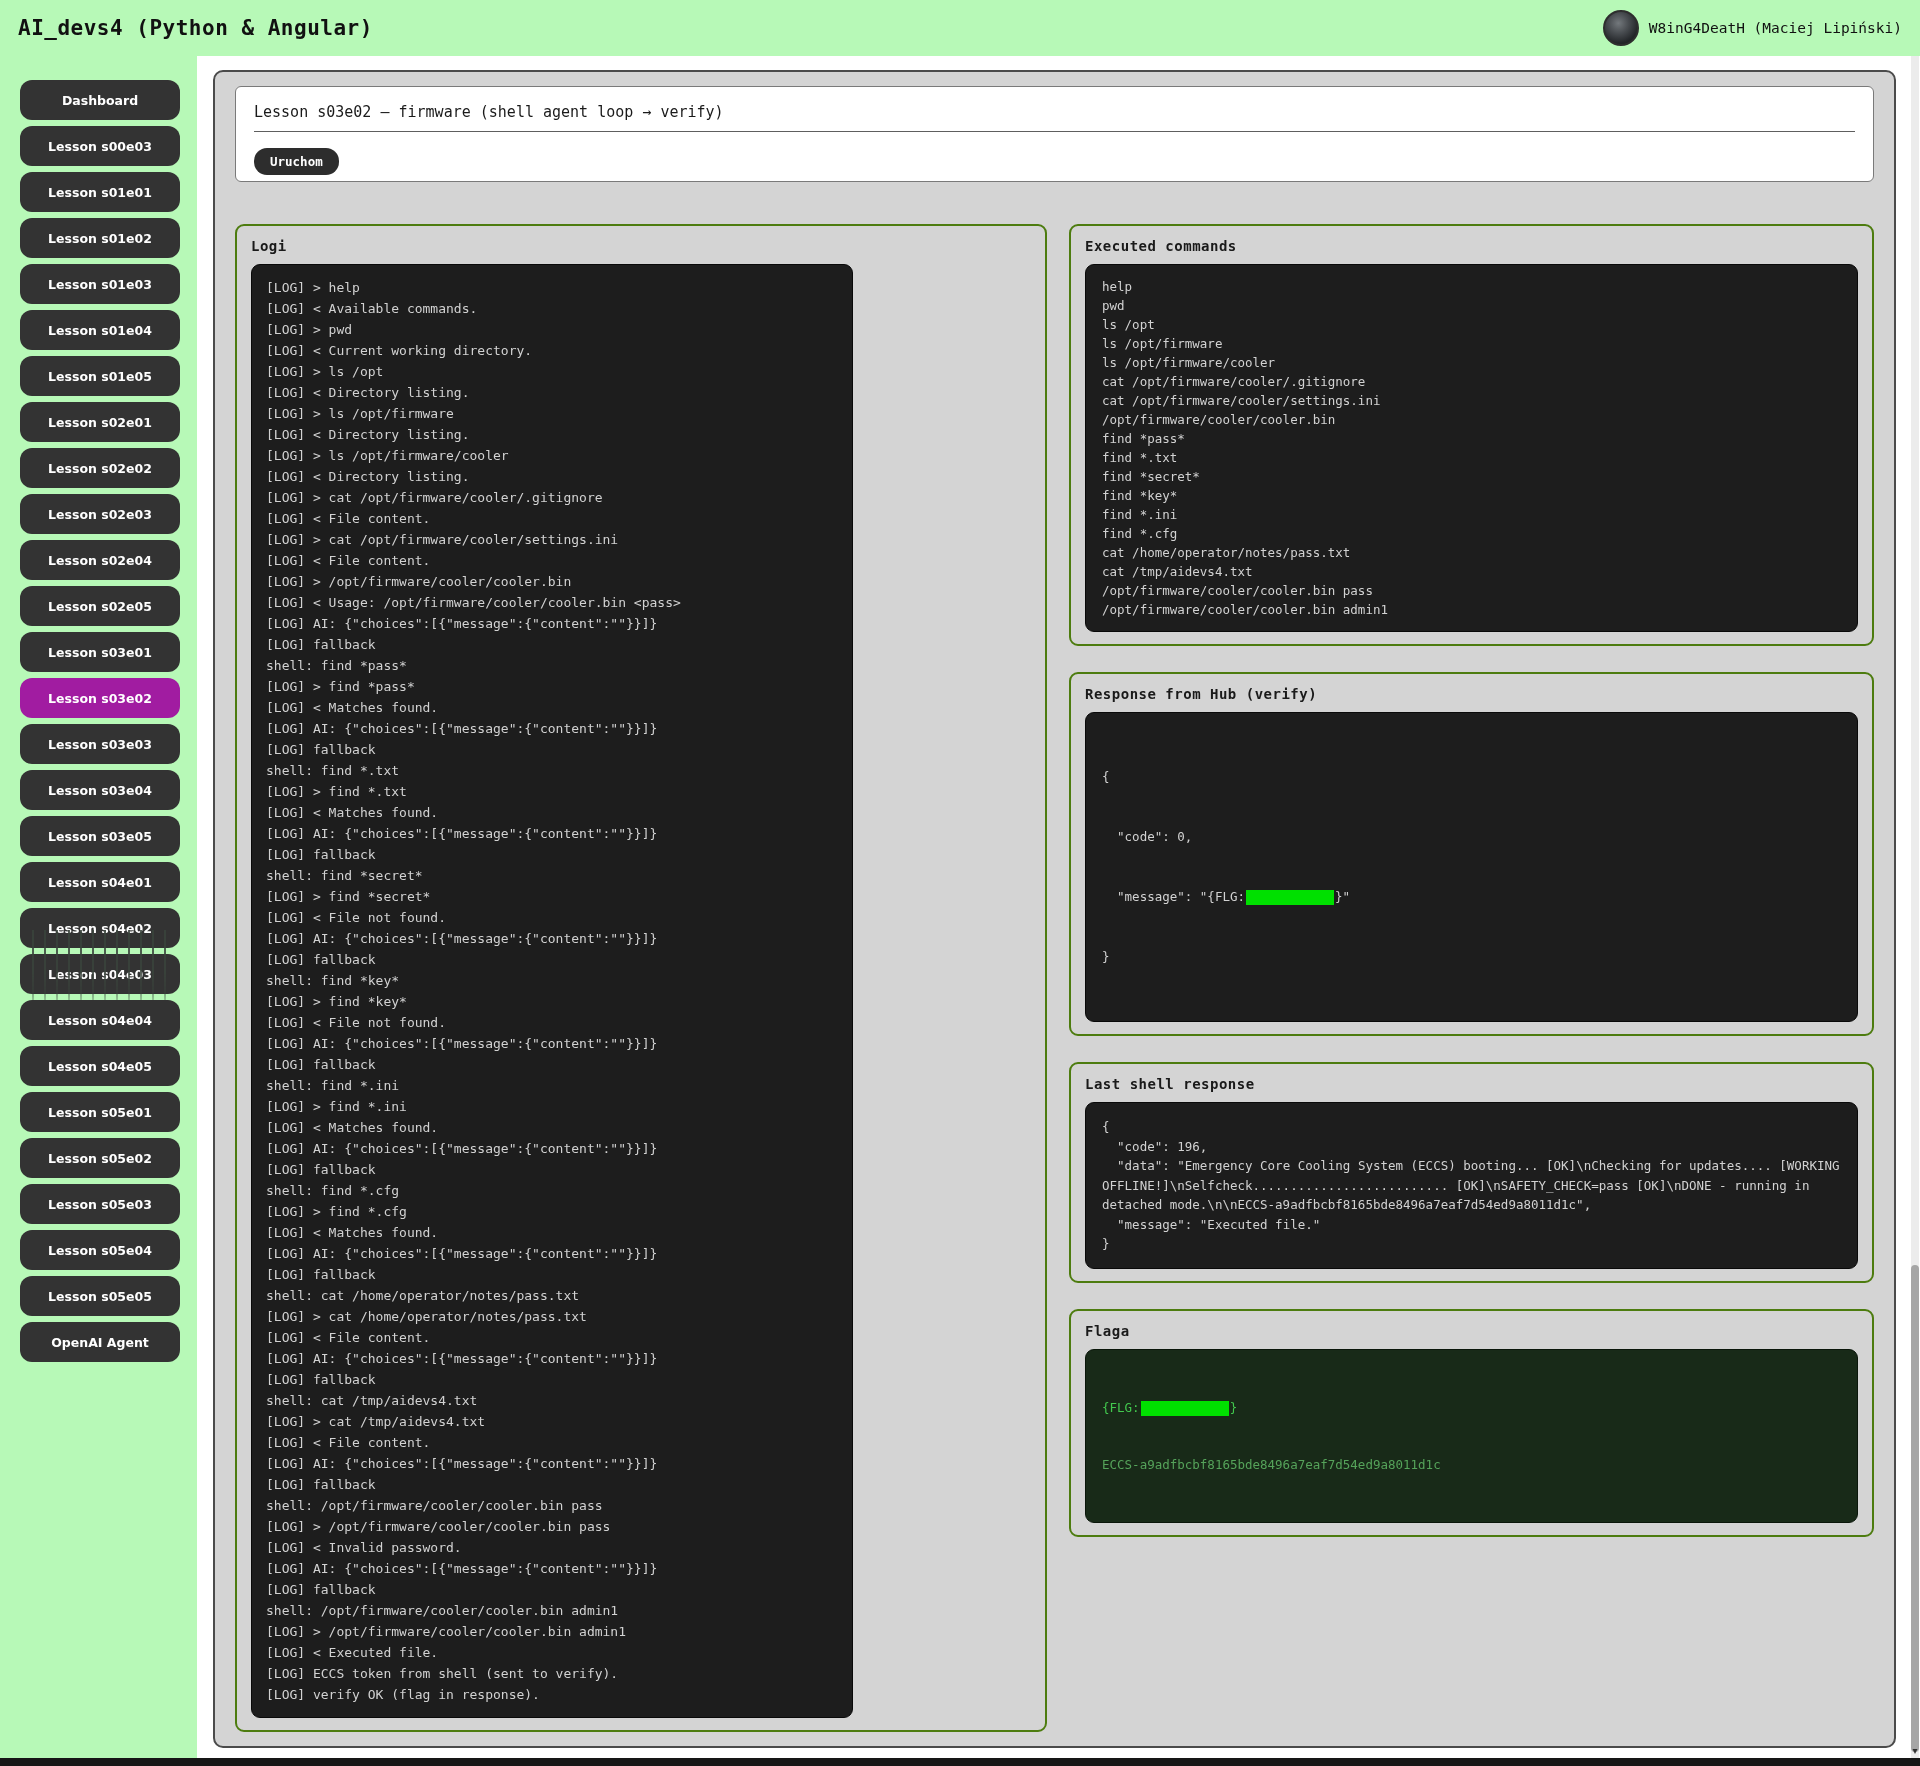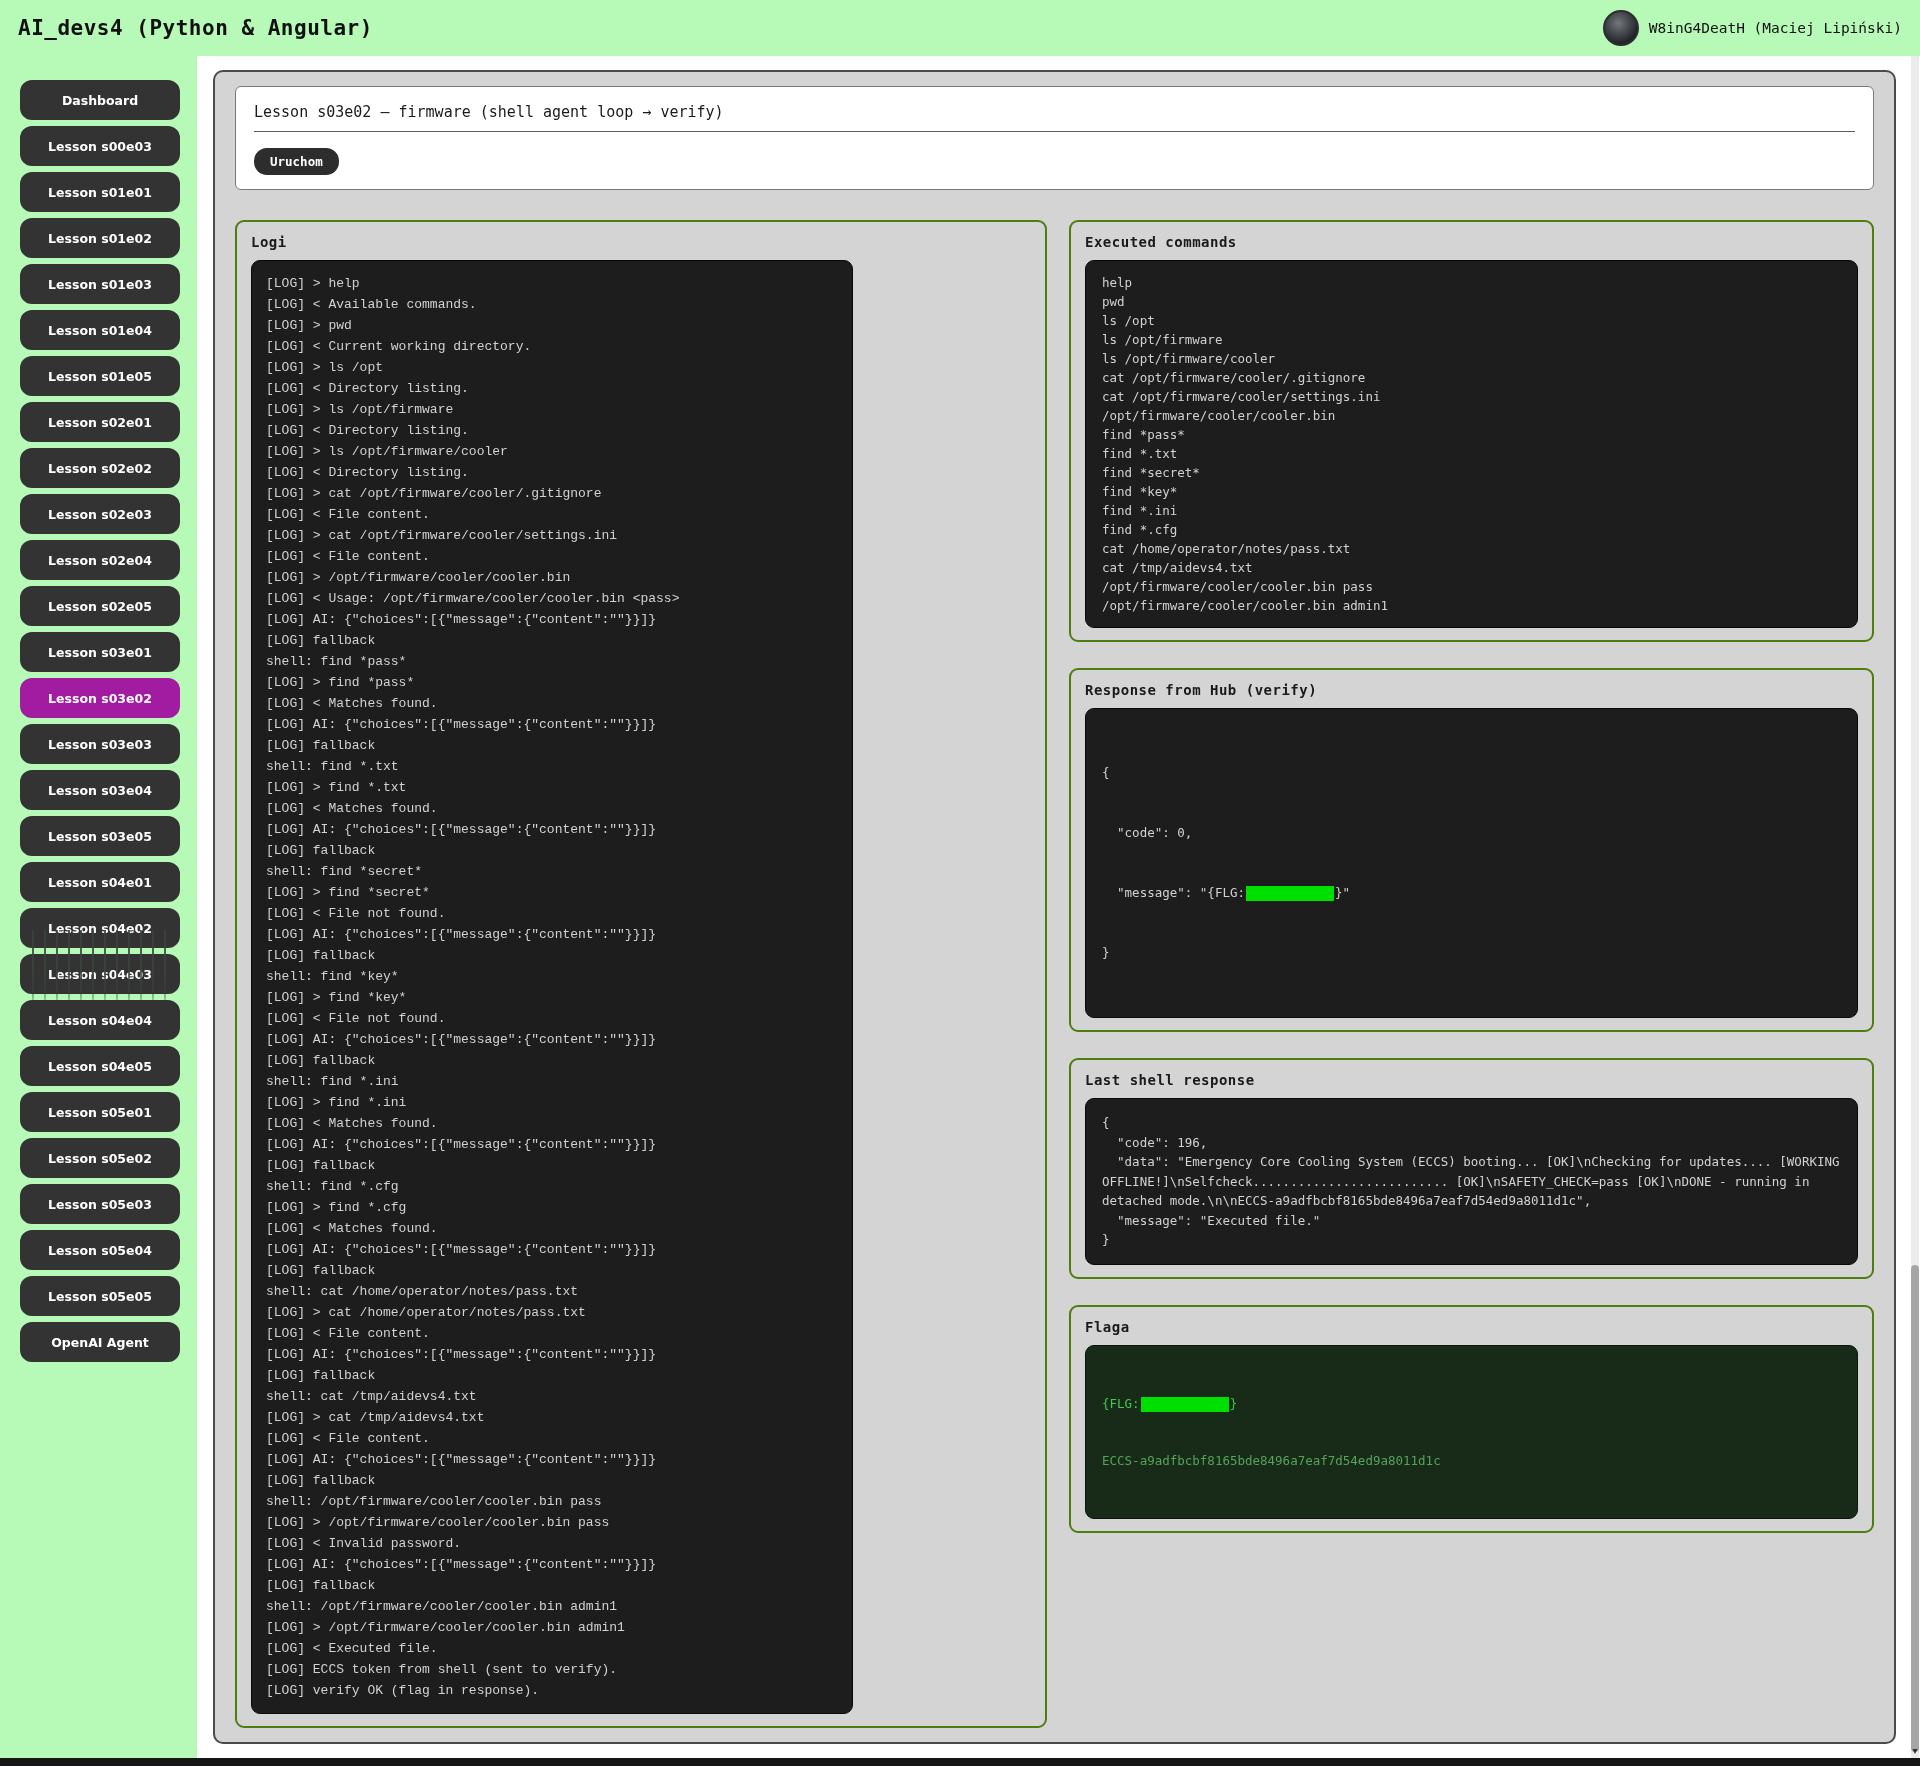--- a/index.html
+++ b/index.html
@@ -27,34 +27,34 @@
   .side-btn.active { background:#a11ca1; }
   .artifact-stripes { width:142px; height:70px; margin:8px 0 0 6px; opacity:.85;
       background:repeating-linear-gradient(90deg,#3a443c 0px,#3a443c 2px,rgba(0,0,0,0) 2px,rgba(0,0,0,0) 12px);
       -webkit-mask-image:linear-gradient(180deg,#000 0%,#000 60%,rgba(0,0,0,.35) 100%);
       mask-image:linear-gradient(180deg,#000 0%,#000 60%,rgba(0,0,0,.35) 100%); }
 
   
   .container { position:absolute; left:213px; top:70px; width:1683px; background:#d4d4d4;
                border:2px solid #4b4b4b; border-radius:10px; padding:14px 20px; }
   .top-card { background:#ffffff; border:1px solid #7a7a7a; border-radius:6px;
-              padding:16px 18px 14px 18px; margin-bottom:30px; }
+              padding:16px 18px 6px 18px; margin-bottom:42px; }
   .lesson-title { font-size:15px; color:#1a1a1a; margin-bottom:10px; }
   .top-card hr { border:none; border-top:1px solid #5e5e5e; margin:0 0 16px 0; }
   .run-btn { background:#2d2d2d; color:#ffffff; border:none; border-radius:13px;
              font-family:inherit; font-size:12.5px; font-weight:bold; padding:6px 16px; cursor:pointer; }
 
   .columns { display:flex; gap:22px; align-items:flex-start; }
   .panel { background:#d4d4d4; border:2px solid #4d7c0f; border-radius:9px; padding:12px 14px; }
   .panel-label { font-size:14px; font-weight:bold; color:#1a1a1a; margin-bottom:10px; letter-spacing:0.5px; }
   .darkbox { background:#1d1d1d; border:1px solid #090909; border-radius:9px; color:#d2d2d2; }
 
   .logs-panel { width:812px; flex:none; }
   .logs-box { width:602px; padding:12px 14px; font-size:13px; line-height:21px;
-              white-space:pre; overflow:hidden;font-family:Liberation Mono, monospace; }
+              white-space:pre; overflow:hidden; }
   .right-col { flex:1; display:flex; flex-direction:column; gap:26px; }
   .exec-box { padding:12px 16px; font-size:12.5px; line-height:19px; white-space:pre; }
   .hub-box { padding:14px 16px; font-size:12.5px; line-height:20px; white-space:pre; }
   .shell-box { padding:14px 16px; font-size:12.5px; line-height:19.5px; white-space:pre-wrap;
                word-break:normal; }
   .flag-box { background:#182a18; border:1px solid #0a160a; border-radius:9px;
               padding:10px 16px; font-size:12.5px; line-height:19px; white-space:pre; }
   .flag-line1 { color:#42c94e; }
   .flag-token { color:#55a35a; }
   .redaction { display:inline-block; width:88px; height:15px; background:#00e000;

